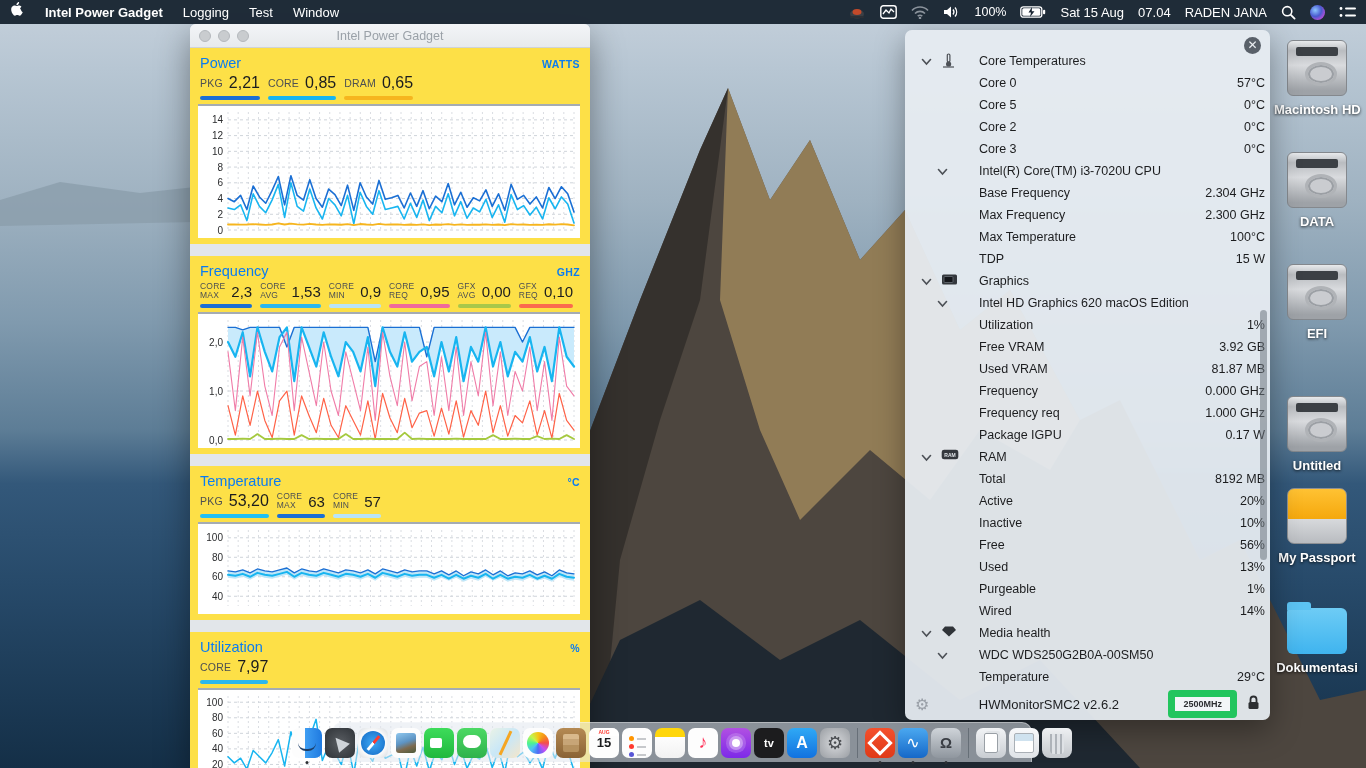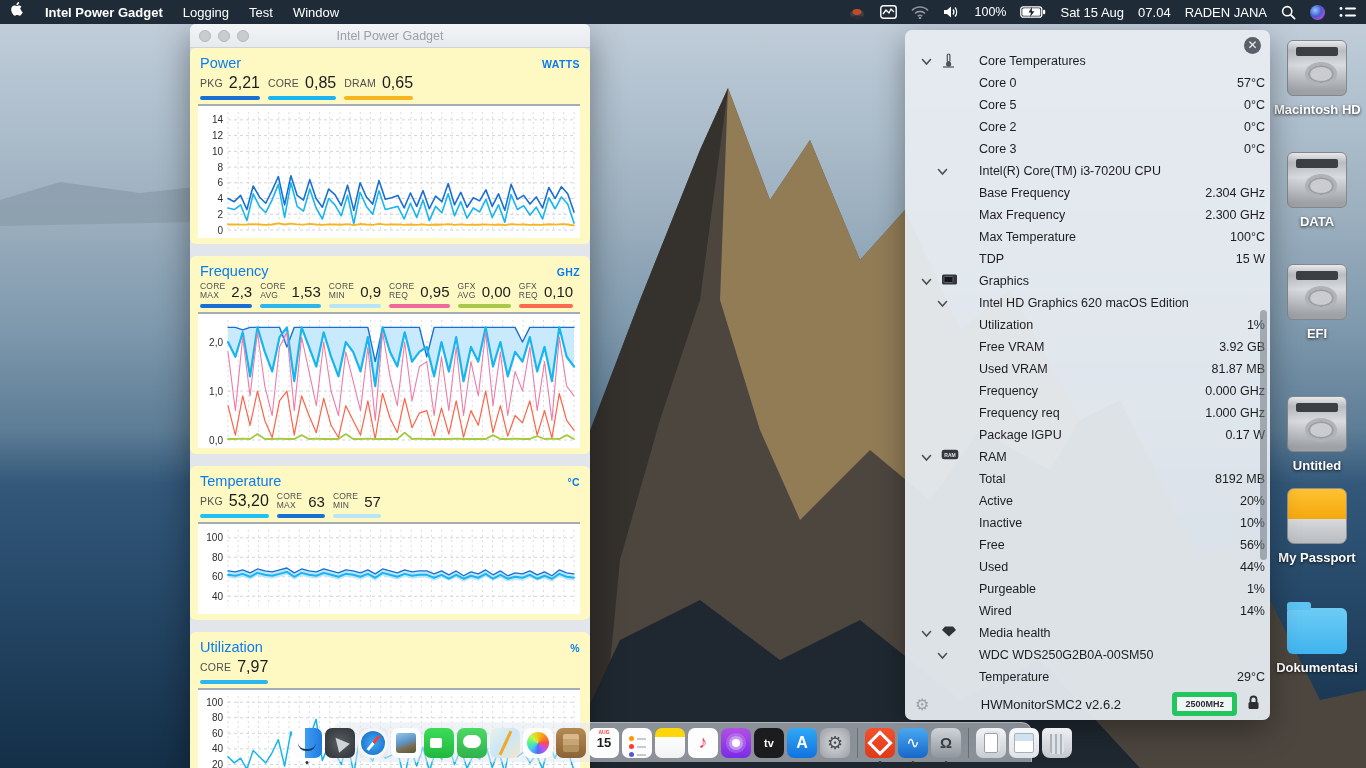--- a/index.html
+++ b/index.html
@@ -23,21 +23,21 @@
     background:radial-gradient(circle at 35% 35%, #8ec6ff 0%, #4a5bd0 45%, #b04fd8 75%, #2b2f84 100%); }
 
   
   .ipg { position:absolute; left:190px; top:24px; width:400px; height:744px; background:#e2e6ea;
     border-radius:6px 6px 0 0; box-shadow:0 12px 34px rgba(0,0,0,.4); z-index:20; overflow:hidden; }
   .ipg-titlebar { height:24px; background:linear-gradient(#f3f5f7,#e7eaed); border-bottom:1px solid #cfd3d7;
     display:flex; align-items:center; position:relative; }
   .traffic { display:flex; gap:7px; margin-left:9px; }
   .tl { width:12px; height:12px; border-radius:50%; background:#c9cccf; border:1px solid #b4b8bc; }
   .ipg-title { position:absolute; left:0; right:0; text-align:center; color:#9aa1a8; font-size:12.5px; }
-  .ipg-section { background:#fef9c3; margin-bottom:12px; padding:5px 8px 6px 8px;border-radius:6px; }
+  .ipg-section { background:#fde047; margin-bottom:12px; padding:5px 8px 6px 8px; }
   .sec-head { display:flex; justify-content:space-between; align-items:baseline; padding:2px 2px 1px 2px; }
   .sec-title { color:#0a7cf2; font-size:14.5px; }
   .sec-unit { color:#0a7cf2; font-size:10.5px; font-weight:bold; letter-spacing:.4px; }
   .sec-stats { display:flex; padding:2px 2px 0 2px; gap:8px; }
   .stat { display:flex; flex-direction:column; flex:0 0 auto; }
   .stat-top { display:flex; align-items:center; gap:6px; }
   .stat-label { color:#4c4f52; font-size:10.5px; letter-spacing:.2px; }
   .stat-label.two { font-size:8.5px; line-height:9px; }
   .stat-value { color:#1b1c1e; font-size:16px; }
   .stat-value.small { font-size:15px; }
@@ -52,21 +52,21 @@
     background:#596069; color:#eef1f4; font-size:12px; line-height:16px; text-align:center; cursor:pointer; }
   .hw-rows { position:absolute; top:20px; left:0; right:0; bottom:32px; }
   .hw-row { position:relative; height:22px; display:flex; align-items:center; }
   .hw-chevron { position:absolute; top:5px; }
   .hw-chevron.l0 { left:16px; } .hw-chevron.l1 { left:32px; }
   .hw-icon { position:absolute; left:36px; top:3px; }
   .hw-label { position:absolute; left:74px; white-space:nowrap; }
   .hw-value { position:absolute; right:5px; }
   .hw-footer { position:absolute; bottom:0; left:0; right:0; height:32px; display:flex; align-items:center; padding:0 10px; }
   .hw-version { flex:1; text-align:center; font-size:13px; }
-  .fan-badge { border:5px solid #22c55e; border-radius:4px; background:#f2f5f8; font-size:9px; font-weight:bold;
+  .fan-badge { border:7px solid #22c55e; border-radius:4px; background:#f2f5f8; font-size:9px; font-weight:bold;
     padding:2px 8px; color:#2c2e31; margin-right:10px; }
   .hw-scrollthumb { position:absolute; right:3px; top:280px; width:7px; height:250px;
     background:rgba(110,118,128,.55); border-radius:4px; }
   .gear-glyph { color:#9aa0a8; font-size:16px; }
 
   
   .desk-icons { position:absolute; right:0; top:0; width:120px; height:660px; z-index:10; }
   .desk-icon { position:absolute; left:28px; width:86px; text-align:center; cursor:default; }
   .di-img { width:60px; height:56px; margin:0 auto 6px auto; position:relative; }
   .drive-internal .di-img { background:linear-gradient(180deg,#e8eaec 0%,#b9bcc0 18%,#d9dbde 45%,#9ea2a7 92%);
@@ -716,21 +716,21 @@
       <div class="hw-row">
         <span class="hw-label">Inactive</span>
         <span class="hw-value">10%</span>
       </div>
       <div class="hw-row">
         <span class="hw-label">Free</span>
         <span class="hw-value">56%</span>
       </div>
       <div class="hw-row">
         <span class="hw-label">Used</span>
-        <span class="hw-value">44%</span>
+        <span class="hw-value">13%</span>
       </div>
       <div class="hw-row">
         <span class="hw-label">Purgeable</span>
         <span class="hw-value">1%</span>
       </div>
       <div class="hw-row">
         <span class="hw-label">Wired</span>
         <span class="hw-value">14%</span>
       </div>
       <div class="hw-row">

